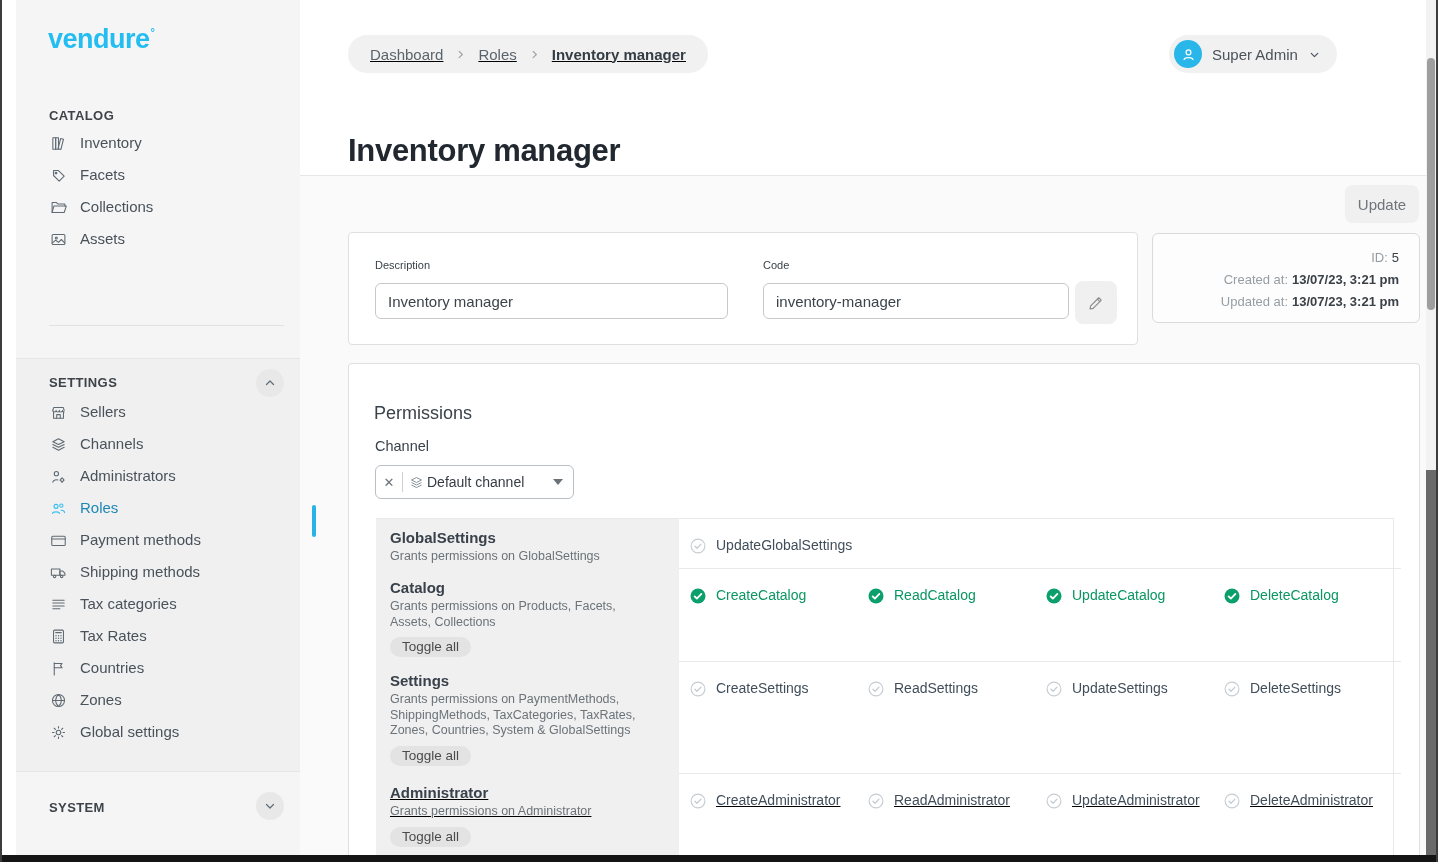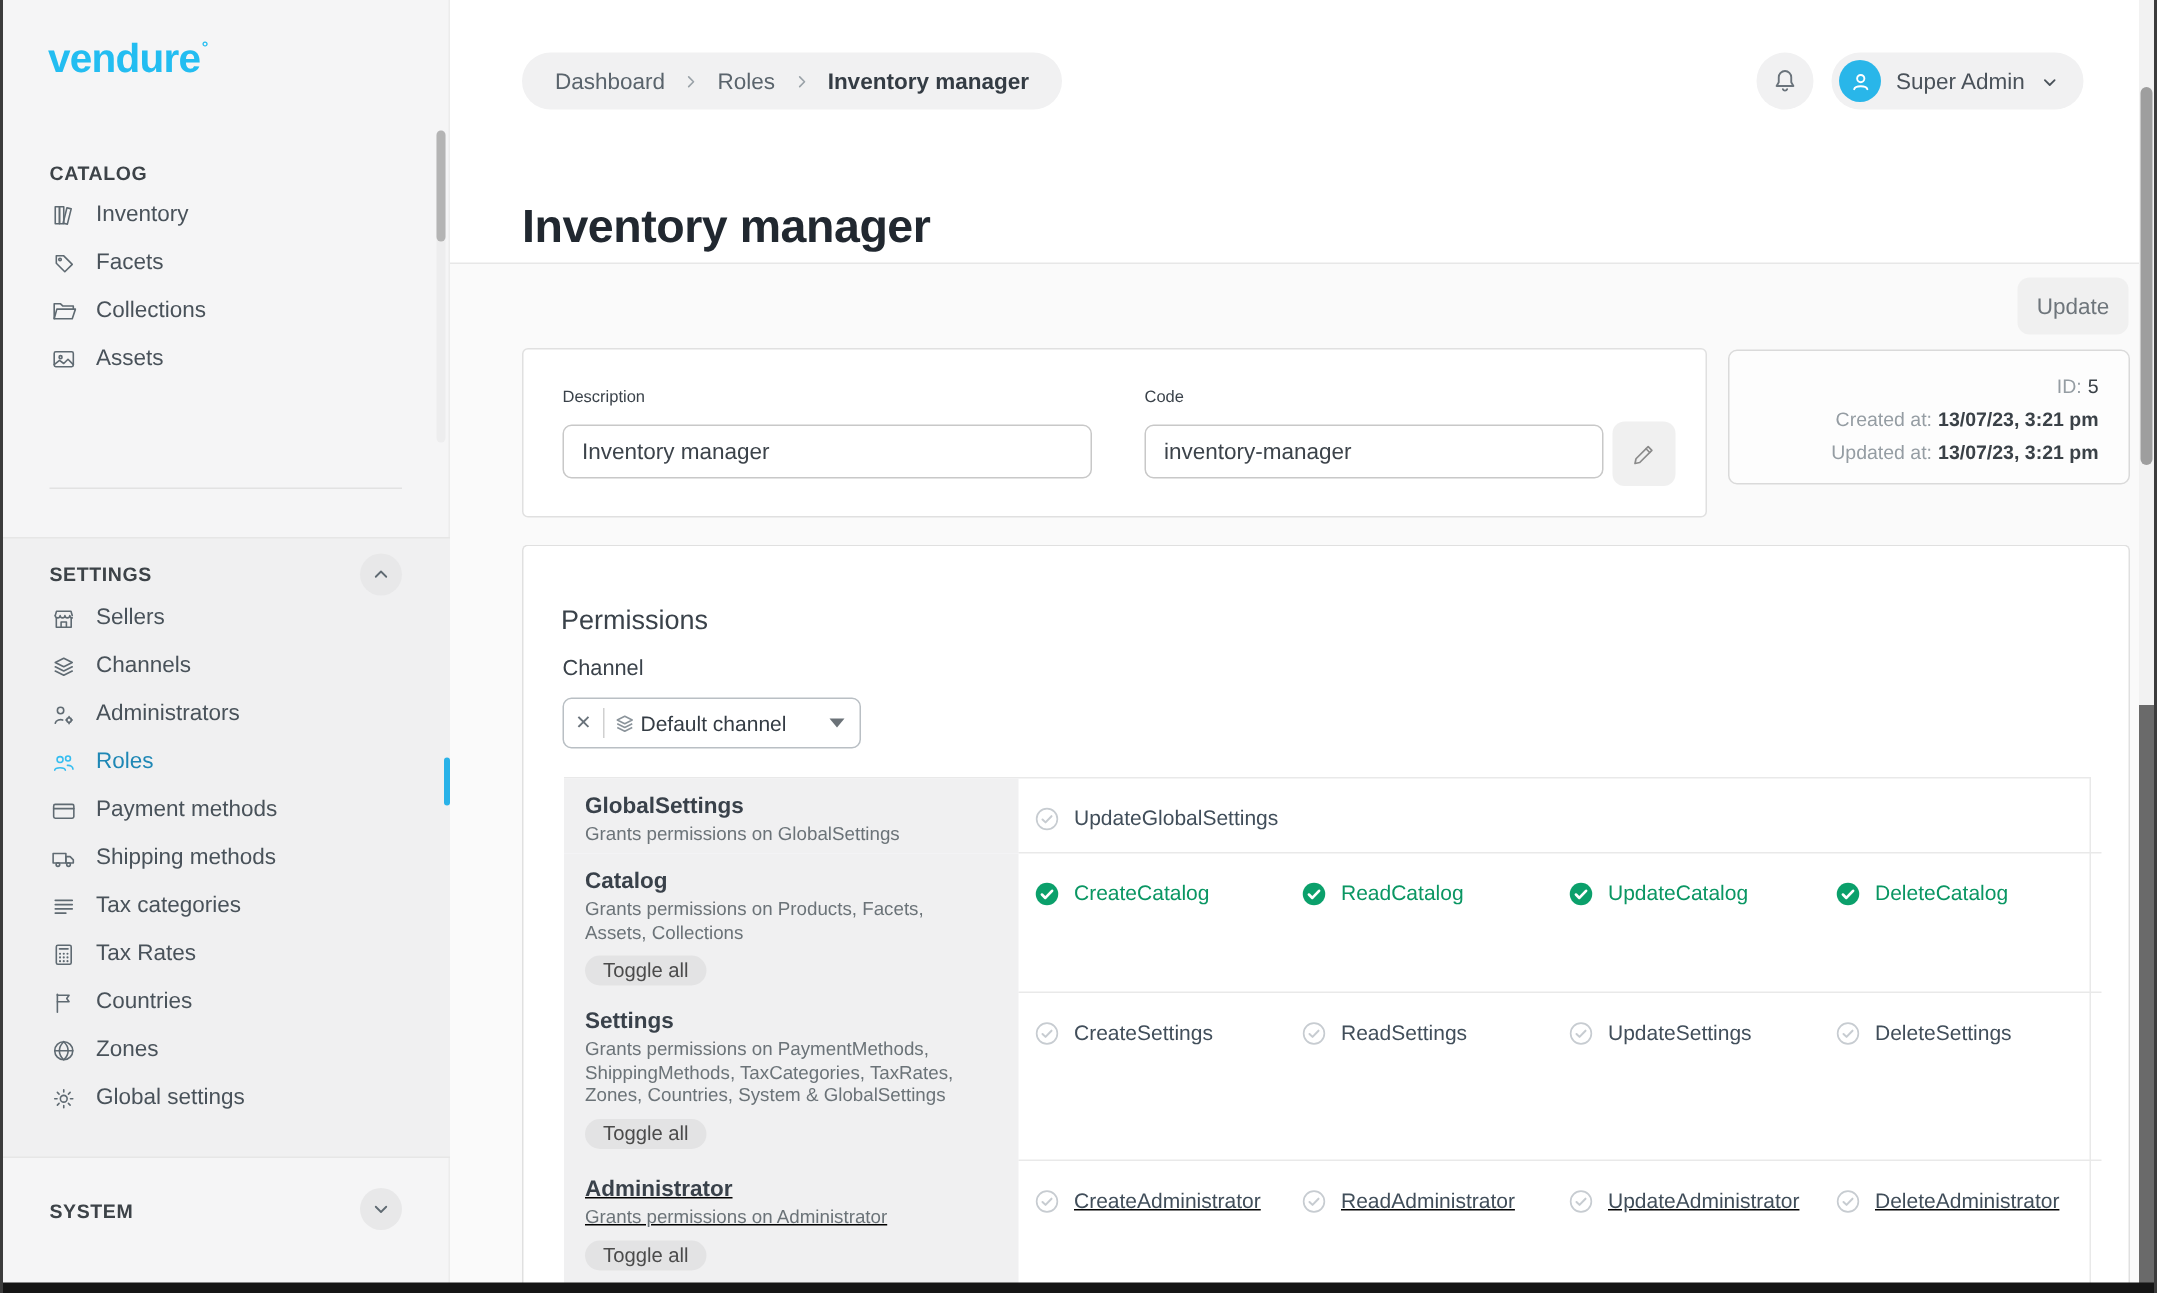--- a/index.html
+++ b/index.html
@@ -9,21 +9,21 @@
 
   
   .edge-left{position:absolute;left:0;top:0;width:2px;height:862px;background:#3c3c3c;z-index:60;}
   .edge-right{position:absolute;left:1436px;top:0;width:2px;height:862px;background:#3c3c3c;z-index:60;}
   .bottom-bar{position:absolute;left:0;top:855px;width:1438px;height:7px;background:#151515;z-index:55;}
   .win-scroll-track{position:absolute;left:1426px;top:0;width:10px;height:862px;background:#f2f2f2;z-index:40;}
   .win-scroll-dark{position:absolute;left:1426px;top:470px;width:10px;height:392px;background:#6a6a6a;z-index:41;}
   .win-scroll-thumb{position:absolute;left:1427px;top:58px;width:8px;height:252px;background:#9e9e9e;border-radius:4px;z-index:42;}
 
   
-  .sidebar{position:absolute;left:0;top:0;width:300px;height:862px;background:#f5f5f6;border-right:1px solid #ececec;padding-left:32px;}
+  .sidebar{position:absolute;left:16px;top:0;width:300px;height:862px;background:#f5f5f6;border-right:1px solid #ececec;padding-left:32px;}
   .logo{position:absolute;left:32px;top:24px;font-size:27px;font-weight:700;color:#23bdf1;letter-spacing:-0.5px;}
   .logo .tm{font-size:11px;vertical-align:top;position:relative;top:2px;left:1px;}
   .nav-section{position:absolute;left:0;width:300px;}
   .sec-catalog{top:100px;}
   .sec-settings{top:358px;height:414px;background:#f0f0f1;border-top:1px solid #e6e6e6;border-bottom:1px solid #e6e6e6;}
   .sec-system{top:786px;height:60px;}
   .sec-header{position:relative;height:34px;}
   .sec-label{position:absolute;left:33px;top:8px;font-size:13px;font-weight:600;letter-spacing:0.4px;color:#3d4348;}
   .sec-settings .sec-label{top:16px;}
   .sec-system .sec-label{top:14px;}
@@ -40,27 +40,27 @@
   .nav-item.active .nicon{color:#35bdf0;}
   .nav-item.active .nlabel{color:#1e87b5;}
   .nav-divider{position:absolute;left:33px;top:325px;width:235px;height:1px;background:#e2e2e2;}
   .side-scroll-track{position:absolute;left:291px;top:87px;width:6px;height:208px;background:#ededee;border-radius:3px;}
   .side-scroll-thumb{position:absolute;left:291px;top:87px;width:6px;height:74px;background:#b4b4b4;border-radius:3px;}
   .active-bar{position:absolute;left:296px;top:505px;width:4px;height:32px;background:#29b2e8;border-radius:2px;z-index:5;}
 
   
   .topband{position:absolute;left:300px;top:0;width:1138px;height:176px;background:#fff;border-bottom:1px solid #e7e7e7;}
   .breadcrumb{position:absolute;left:348px;top:35px;height:38px;background:#f1f1f2;border-radius:19px;
-              display:inline-flex;align-items:center;padding:0 22px;gap:12px;}
+              display:inline-flex;align-items:center;padding:0 22px;gap:12px;text-decoration:underline;}
   .crumb{font-size:15px;color:#5a646c;cursor:pointer;}
   .crumb.current{color:#343c44;font-weight:600;cursor:default;}
   .crumb-sep{display:flex;align-items:center;color:#9aa2a8;}
   .bell-btn{position:absolute;left:1171px;top:35px;width:38px;height:38px;border-radius:50%;background:#f1f1f2;
             display:flex;align-items:center;justify-content:center;cursor:pointer;color:#6a737b;}
-  .user-pill{position:absolute;left:1221px;top:35px;height:38px;border-radius:19px;background:#f1f1f2;
+  .user-pill{position:absolute;left:1169px;top:35px;height:38px;border-radius:19px;background:#f1f1f2;
              display:inline-flex;align-items:center;padding:0 16px 0 5px;gap:10px;cursor:pointer;}
   .avatar{width:28px;height:28px;border-radius:50%;background:#29b6e9;display:flex;align-items:center;justify-content:center;color:#fff;}
   .user-name{font-size:15px;color:#4a525a;}
   .user-caret{color:#4a525a;display:flex;align-items:center;}
   .page-title{position:absolute;left:348px;top:112px;font-size:31px;font-weight:700;color:#212830;letter-spacing:-0.3px;}
 
   
   .content-bg{position:absolute;left:300px;top:176px;width:1138px;height:686px;background:#fafafa;}
   .update-btn{position:absolute;left:1345px;top:185px;width:74px;height:38px;background:#f0f0f0;border:none;border-radius:8px;
               font-size:15px;color:#6e757b;font-family:inherit;cursor:pointer;}

